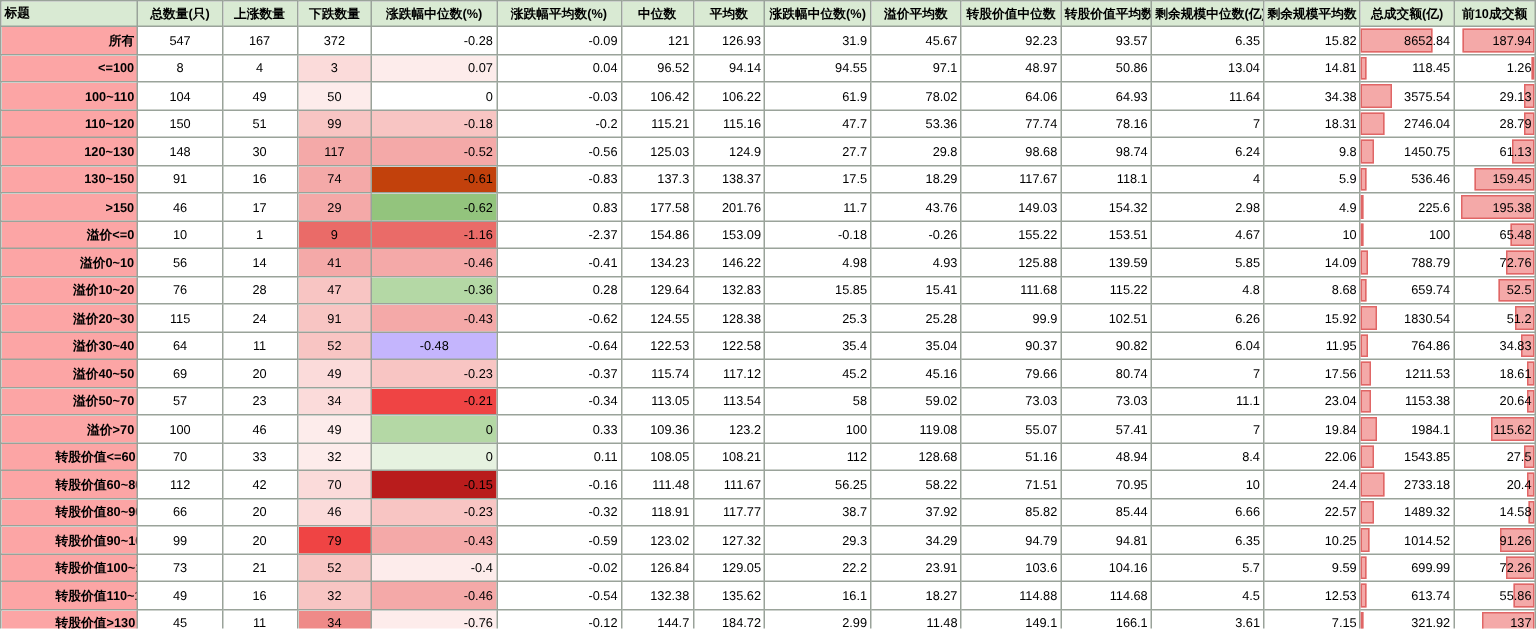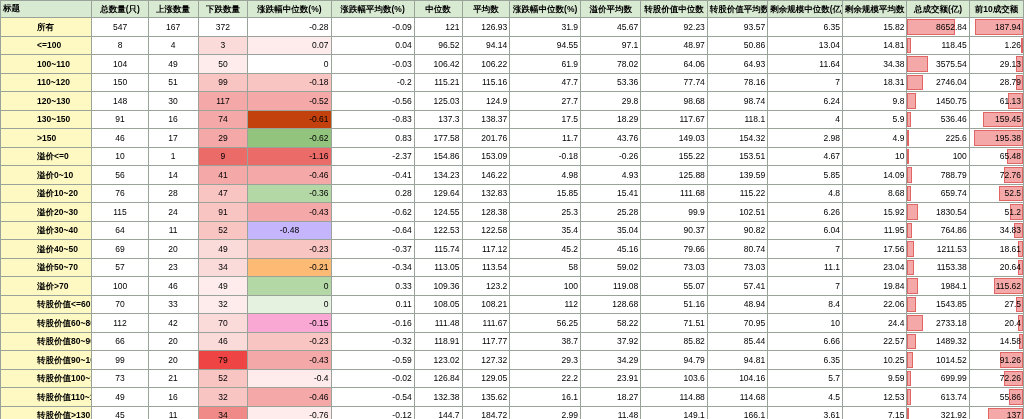--- a/index.html
+++ b/index.html
@@ -2,21 +2,21 @@
 <html><head>
 <meta charset="utf-8">
 <style>
   html,body{margin:0;padding:0;background:#fff;}
   body{font-family:"Liberation Sans","DejaVu Sans",sans-serif;}
   #wrap{width:1024px;height:419px;overflow:hidden;}
   table{border-collapse:collapse;width:1024px;table-layout:fixed;}
   th,td{border:1px solid #9aa39a;font-size:8.5px;line-height:1.0;padding:1px 2px;white-space:nowrap;overflow:hidden;}
   thead th{background:#d9ead3;font-weight:bold;text-align:center;height:14px;}
   td{height:15.5px;}
-  td.lbl{background:#fef9c3;text-align:left;font-weight:bold;padding-left:36px;}
+  td.lbl{background:#fca5a5;text-align:right;font-weight:bold;padding-left:36px;}
   td.num{text-align:right;}
   td.ctr{text-align:center;}
   .barcell{position:relative;padding:0;}
   .barcell .bar{position:absolute;top:1px;bottom:1px;left:0;background:#f4a9a8;border:1px solid #e06666;box-sizing:border-box;}
   .barcell .txt{position:relative;text-align:right;display:block;padding:1px 2px;}
   .barcell.right .bar{left:auto;right:0;}
 </style>
 </head>
 <body>
 <div id="wrap">
@@ -371,21 +371,21 @@
           <td class="barcell right">
             <div class="bar" style="width: 9%;"></div>
             <span class="txt">18.61</span>
           </td>
         </tr>
         <tr>
           <td class="lbl">溢价50~70</td>
           <td class="ctr">57</td>
           <td class="ctr">23</td>
           <td class="ctr" style="background: rgb(251, 219, 218);">34</td>
-          <td class="num" style="background: #fdba74;">-0.21</td>
+          <td class="num" style="background: #ef4444;">-0.21</td>
           <td class="num">-0.34</td>
           <td class="num">113.05</td>
           <td class="num">113.54</td>
           <td class="num">58</td>
           <td class="num">59.02</td>
           <td class="num">73.03</td>
           <td class="num">73.03</td>
           <td class="num">11.1</td>
           <td class="num">23.04</td>
           <td class="barcell">
@@ -443,21 +443,21 @@
           <td class="barcell right">
             <div class="bar" style="width: 13%;"></div>
             <span class="txt">27.5</span>
           </td>
         </tr>
         <tr>
           <td class="lbl">转股价值60~80</td>
           <td class="ctr">112</td>
           <td class="ctr">42</td>
           <td class="ctr" style="background: rgb(251, 219, 218);">70</td>
-          <td class="num" style="background: #f9a8d4;">-0.15</td>
+          <td class="num" style="background: #b91c1c;">-0.15</td>
           <td class="num">-0.16</td>
           <td class="num">111.48</td>
           <td class="num">111.67</td>
           <td class="num">56.25</td>
           <td class="num">58.22</td>
           <td class="num">71.51</td>
           <td class="num">70.95</td>
           <td class="num">10</td>
           <td class="num">24.4</td>
           <td class="barcell">

